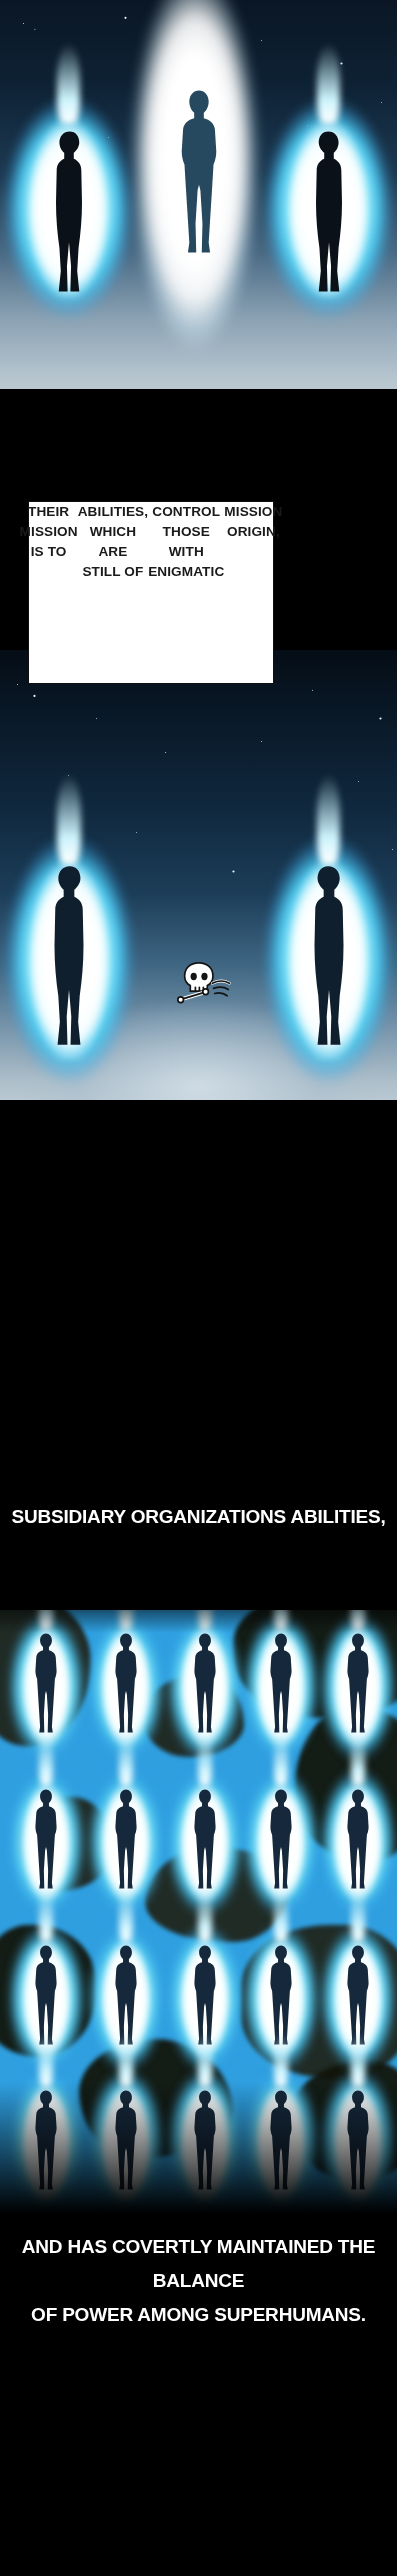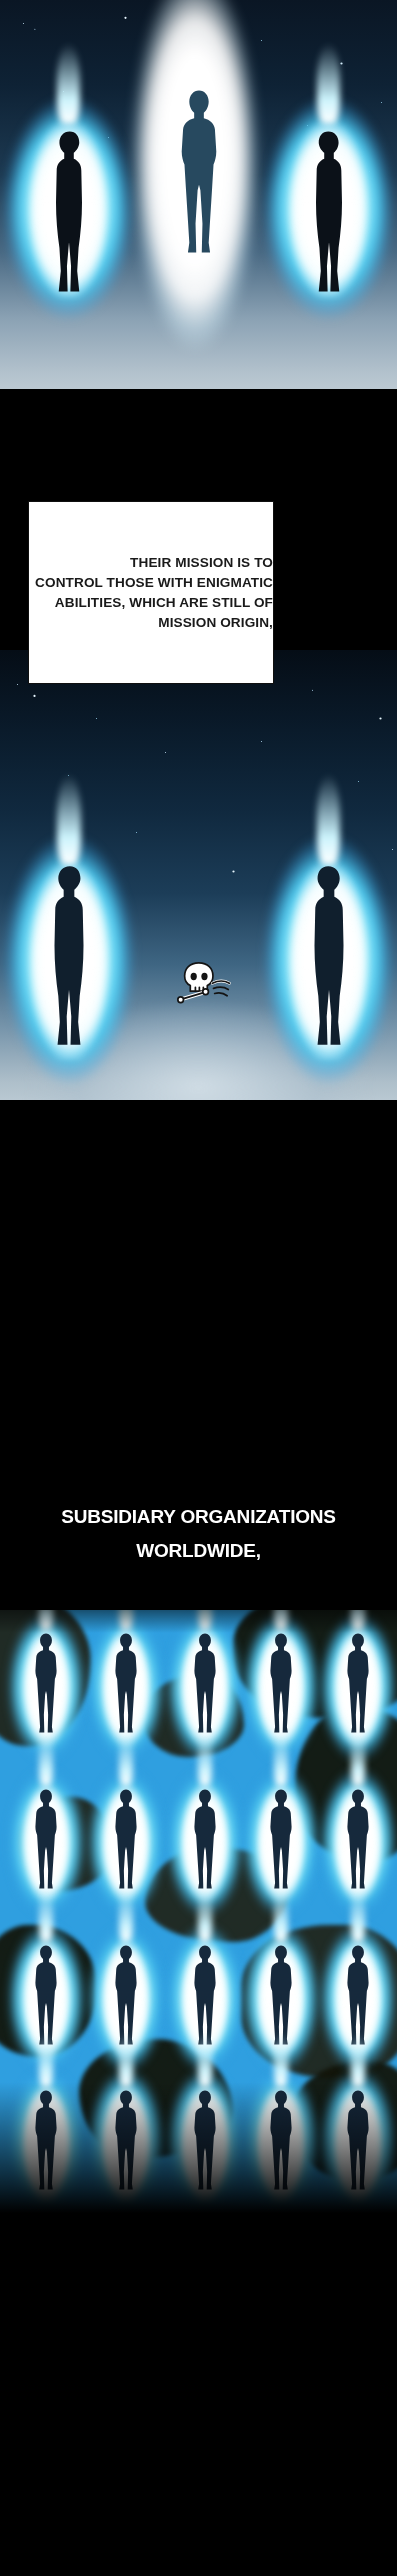--- a/index.html
+++ b/index.html
@@ -37,21 +37,21 @@
   #stars1{left:23px;top:23px;box-shadow:11.4px 5.7px 0 0 #bfe6ff,102px -5.7px 0 0.6px #e8f7ff,238px 17px 0 0 #9fd8f2,
     318px 40px 0 0.6px #d6f1ff,358px 79px 0 0 #9fd8f2,40px 68px 0 0 #8cc9e8,170px 34px 0 0.6px #ffffff,
     284px 102px 0 0 #bfe6ff,85px 114px 0 0 #9fd8f2,346px 148px 0 0 #cfeeff,23px 170px 0 0 #bfe6ff;}
   #stars2{left:17px;top:34px;box-shadow:17px 11.4px 0 0.6px #e8f7ff,79px 34px 0 0 #9fd8f2,187px -11.4px 0 0.6px #ffffff,
     295px 5.7px 0 0 #bfe6ff,363px 34px 0 0.6px #e8f7ff,341px 97px 0 0 #9fd8f2,51px 91px 0 0 #8cc9e8,
     148px 68px 0 0 #cfeeff,244px 57px 0 0 #bfe6ff,375px 165px 0 0 #cfeeff,119px 148px 0 0 #9fd8f2,
     216px 187px 0 0.6px #e8f7ff,34px 216px 0 0 #bfe6ff;}
 
   
   .caption{position:absolute;background:#ffffff;border:1.7px solid #101010;z-index:5;
-    display:flex;flex-direction:column;align-items:flex-end;justify-content:center;
+    display:flex;flex-direction:row;align-items:flex-start;justify-content:center;
     color:#1a1a1a;font-weight:700;font-size:13.6px;line-height:20px;text-align:center;letter-spacing:0.1px;}
   #caption-1{left:28px;top:501px;width:244px;height:181px;}
   #caption-2{left:103px;top:1063px;width:254px;height:175px;}
 
   
   #panel-duo{top:650px;height:450px;
     background:linear-gradient(180deg,#050d16 0%,#0a1b2b 18%,#10293f 36%,#1c3d58 54%,#3f6683 70%,#7795ab 84%,#aebfca 96%,#b9c8d2 100%);}
   #panel-duo .mist{position:absolute;left:0;bottom:-23px;width:397px;height:182px;
     background:radial-gradient(55% 60% at 50% 80%,rgba(212,224,232,.85) 0%,rgba(170,190,205,.45) 55%,rgba(170,190,205,0) 80%);
     filter:blur(3.4px);}
@@ -128,22 +128,22 @@
       <i class="core"></i>
       <i class="spike"></i>
       <svg viewBox="0 0 70 250" class="sil-black">
           <use href="#fig-side"></use>
         </svg>
     </div>
   </div>
 
   <div class="caption" id="caption-1">
     <div>THEIR MISSION IS TO</div>
+    <div>ABILITIES, WHICH ARE STILL OF</div>
     <div>CONTROL THOSE WITH ENIGMATIC</div>
-    <div>ABILITIES, WHICH ARE STILL OF</div>
     <div>MISSION ORIGIN,</div>
   </div>
 
   <div class="panel" id="panel-duo">
     <div class="dots" id="stars2"></div>
     <div class="mist"></div>
     <div class="sp" id="duo-left">
       <i class="flame"></i>
       <i class="core"></i>
       <i class="spike"></i>
@@ -170,21 +170,21 @@
         <path d="M12,74 L52,62" stroke="#ffffff" stroke-width="7"></path>
         <path d="M12,74 L52,62" fill="none"></path>
         <circle cx="10" cy="75" r="5" fill="#ffffff"></circle>
         <circle cx="54" cy="61" r="5" fill="#ffffff"></circle>
       </g>
     </svg>
   </div>
 
 
   <div class="narration" id="narration-mid">
-    <div>SUBSIDIARY ORGANIZATIONS WORLDWIDE,</div>
+    <div>SUBSIDIARY ORGANIZATIONS ABILITIES,</div>
   </div>
 
   <div class="panel" id="panel-grid">
     <div class="land" style="left:-28px;top:-17px;width:119px;height:153px;border-radius:40% 60% 55% 45%/50% 45% 55% 50%"></div>
     <div class="land dk" style="left:233px;top:-23px;width:193px;height:131px;border-radius:55% 45% 50% 50%/45% 55% 50% 50%"></div>
     <div class="land" style="left:142px;top:65px;width:102px;height:82px;border-radius:60% 40% 55% 45%/50% 60% 40% 50%"></div>
     <div class="land dk" style="left:295px;top:97px;width:131px;height:153px;border-radius:45% 55% 40% 60%/55% 45% 60% 40%"></div>
     <div class="land" style="left:20px;top:187px;width:94px;height:94px;border-radius:55% 45% 60% 40%/45% 55% 45% 55%"></div>
     <div class="land" style="left:145px;top:238px;width:142px;height:94px;border-radius:50% 50% 40% 60%/60% 40% 55% 45%"></div>
     <div class="land dk" style="left:-23px;top:315px;width:119px;height:131px;border-radius:45% 55% 50% 50%/55% 45% 50% 50%"></div>
@@ -353,15 +353,19 @@
         <i class="spike"></i>
         <svg viewBox="0 0 100 250" class="sil-grid">
           <use href="#fig-front"></use>
         </svg>
       </div>
 
     <div class="fadetop"></div>
     <div class="fadebottom"></div>
   </div>
 
+  <div class="narration" id="narration-bottom">
+    <div>AND HAS COVERTLY MAINTAINED THE BALANCE</div>
+    <div>OF POWER AMONG SUPERHUMANS.</div>
+  </div>
 
 </div>
 
 
 </body></html>

